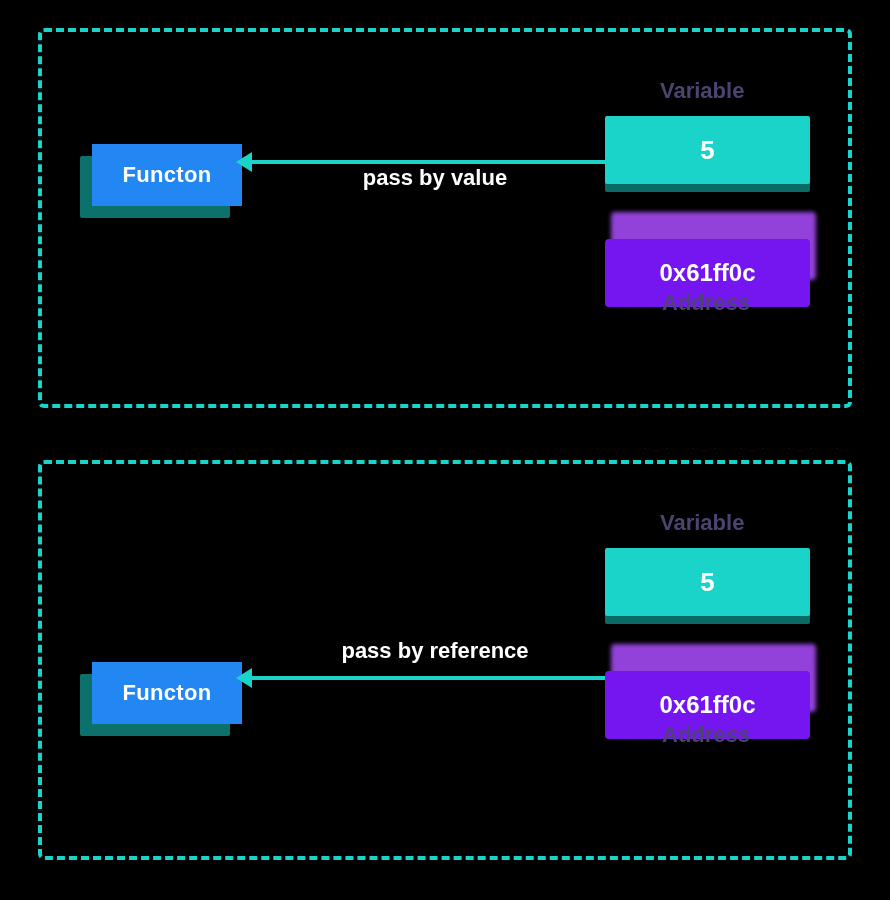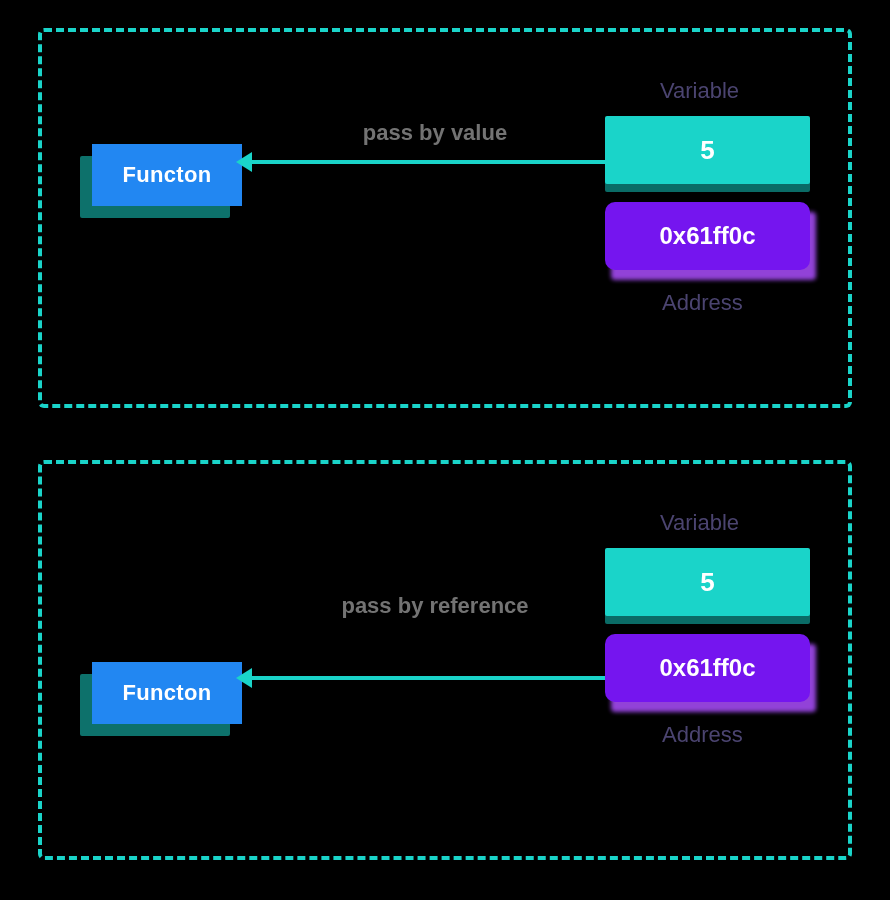--- a/index.html
+++ b/index.html
@@ -67,57 +67,59 @@
     position: absolute;
     width: 205px;
     height: 68px;
     background: #7515ef;
     color: #ffffff;
     font-weight: 700;
     font-size: 24px;
     display: flex;
     align-items: center;
     justify-content: center;
-    border-radius: 10px;
+    border-radius: 4px;
+    margin-top: 37px;
   }
   .addr-shadow {
     position: absolute;
     width: 205px;
     height: 68px;
     background: #a24af0;
     border-radius: 4px;
     filter: blur(2px);
     opacity: 0.9;
   }
 
   .label {
     position: absolute;
     color: #4b4470;
-    font-weight: 400;
+    font-weight: 700;
     font-size: 22px;
   }
 
   .arrow-line {
     position: absolute;
     height: 4px;
     background: #1ad4c9;
   }
   .arrow-head {
     position: absolute;
     width: 0; height: 0;
     border-top: 10px solid transparent;
     border-bottom: 10px solid transparent;
     border-right: 16px solid #1ad4c9;
   }
   .arrow-caption {
     position: absolute;
-    color: #737373;
+    color: #ffffff;
     font-weight: 700;
     font-size: 22px;
     text-align: center;
+    margin-top: 45px;
   }
 </style>
 </head>
 <body>
 
 <div class="panel panel-top"></div>
 
 <div class="fn-shadow" style="left:80px; top:156px;"></div>
 <div class="fn-box" style="left:80px; top:144px;">
   <span>Functon</span>

